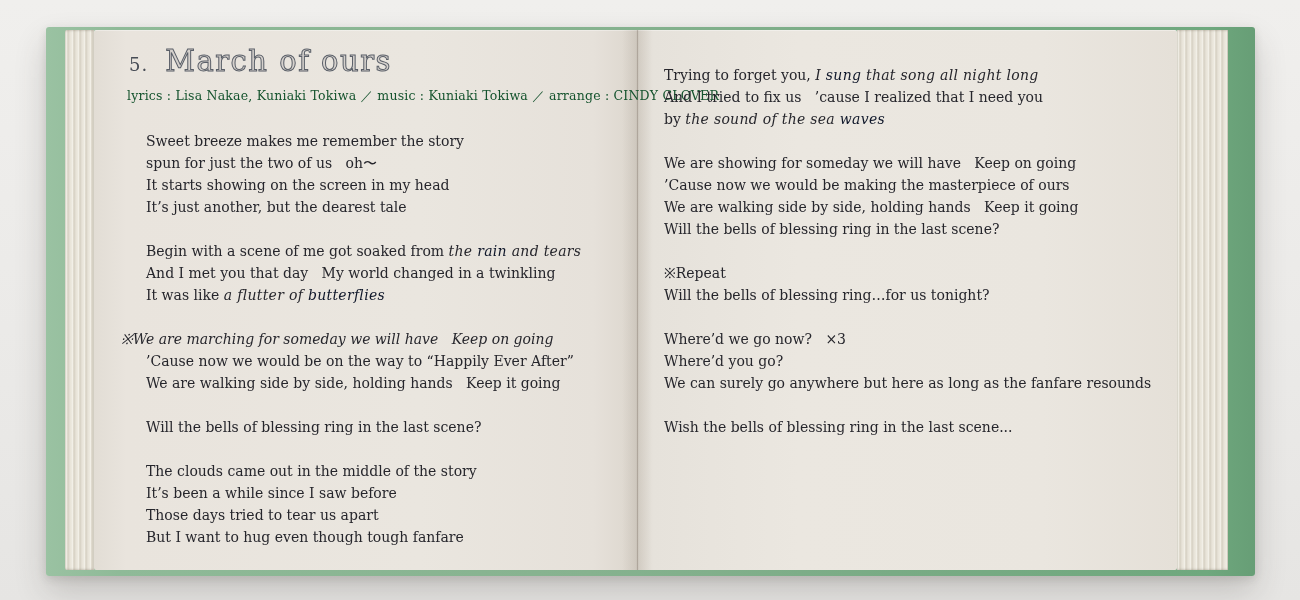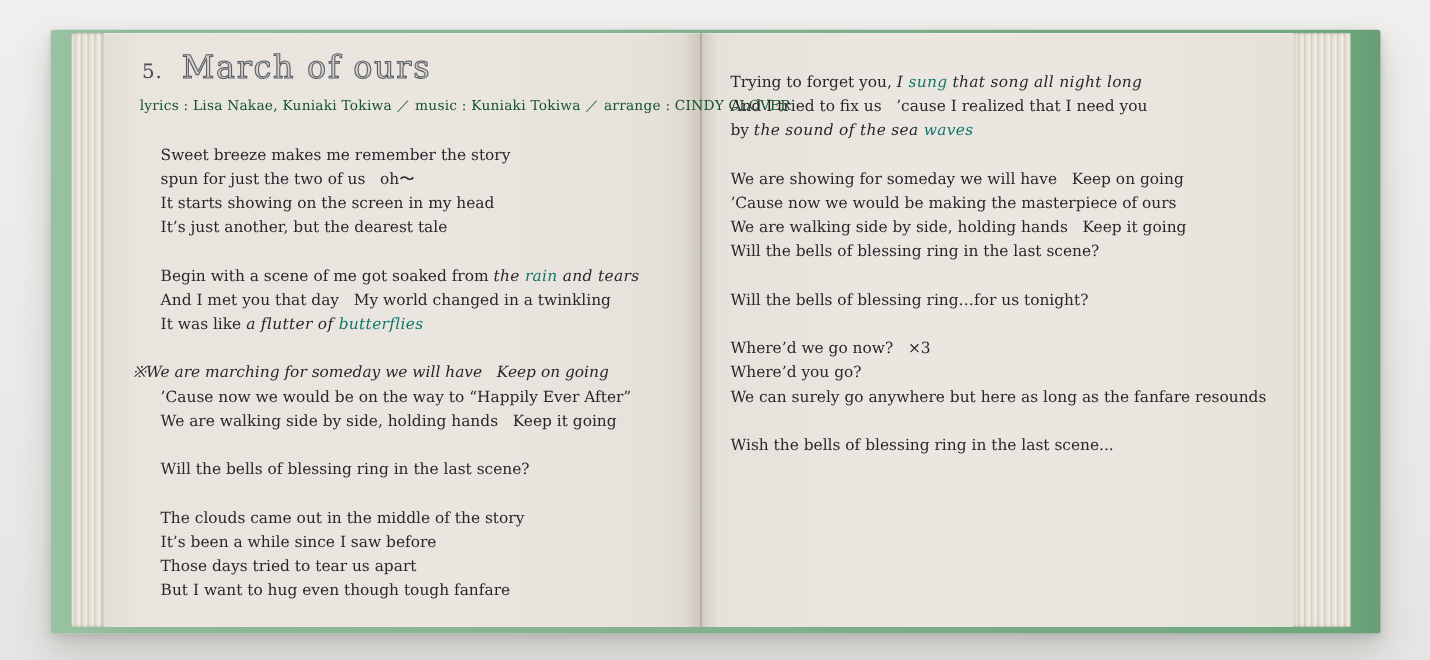--- a/index.html
+++ b/index.html
@@ -65,21 +65,21 @@
   }
   .lyrics{
     position:absolute;font-size:14px;color:#26262c;
   }
   .lyrics-left{left:146px;top:130px;}
   .lyrics-right{left:664px;top:64px;}
   .stanza + .stanza{margin-top:22px;}
   .line{height:22px;line-height:22px;white-space:pre;}
   .line.hang{margin-left:-25px;font-style:italic;}
   .seg-i{font-style:italic;letter-spacing:0.3px;}
-  .seg-r{color:#0f766e;}
+  .seg-r{color:#0f172a;}
 </style>
 </head>
 <body>
 
 <div class="scene">
   <div class="book">
     <div class="edges edges-left"></div>
     <div class="edges edges-right"></div>
     <div class="page page-left"></div>
     <div class="page page-right"></div>
@@ -126,20 +126,21 @@
           <div class="line"><span class="">And I tried to fix us   ’cause I realized that I need you</span></div>
           <div class="line"><span class="">by </span><span class="seg-i ">the sound of the sea </span><span class="seg-i seg-r">waves</span></div>
         </div>
         <div class="stanza">
           <div class="line"><span class="">We are showing for someday we will have   Keep on going</span></div>
           <div class="line"><span class="">’Cause now we would be making the masterpiece of ours</span></div>
           <div class="line"><span class="">We are walking side by side, holding hands   Keep it going</span></div>
           <div class="line"><span class="">Will the bells of blessing ring in the last scene?</span></div>
         </div>
         <div class="stanza">
+          <div class="line"><span class="">※Repeat</span></div>
           <div class="line"><span class="">Will the bells of blessing ring…for us tonight?</span></div>
         </div>
         <div class="stanza">
           <div class="line"><span class="">Where’d we go now?   ×3</span></div>
           <div class="line"><span class="">Where’d you go?</span></div>
           <div class="line"><span class="">We can surely go anywhere but here as long as the fanfare resounds</span></div>
         </div>
         <div class="stanza">
           <div class="line"><span class="">Wish the bells of blessing ring in the last scene...</span></div>
         </div>

